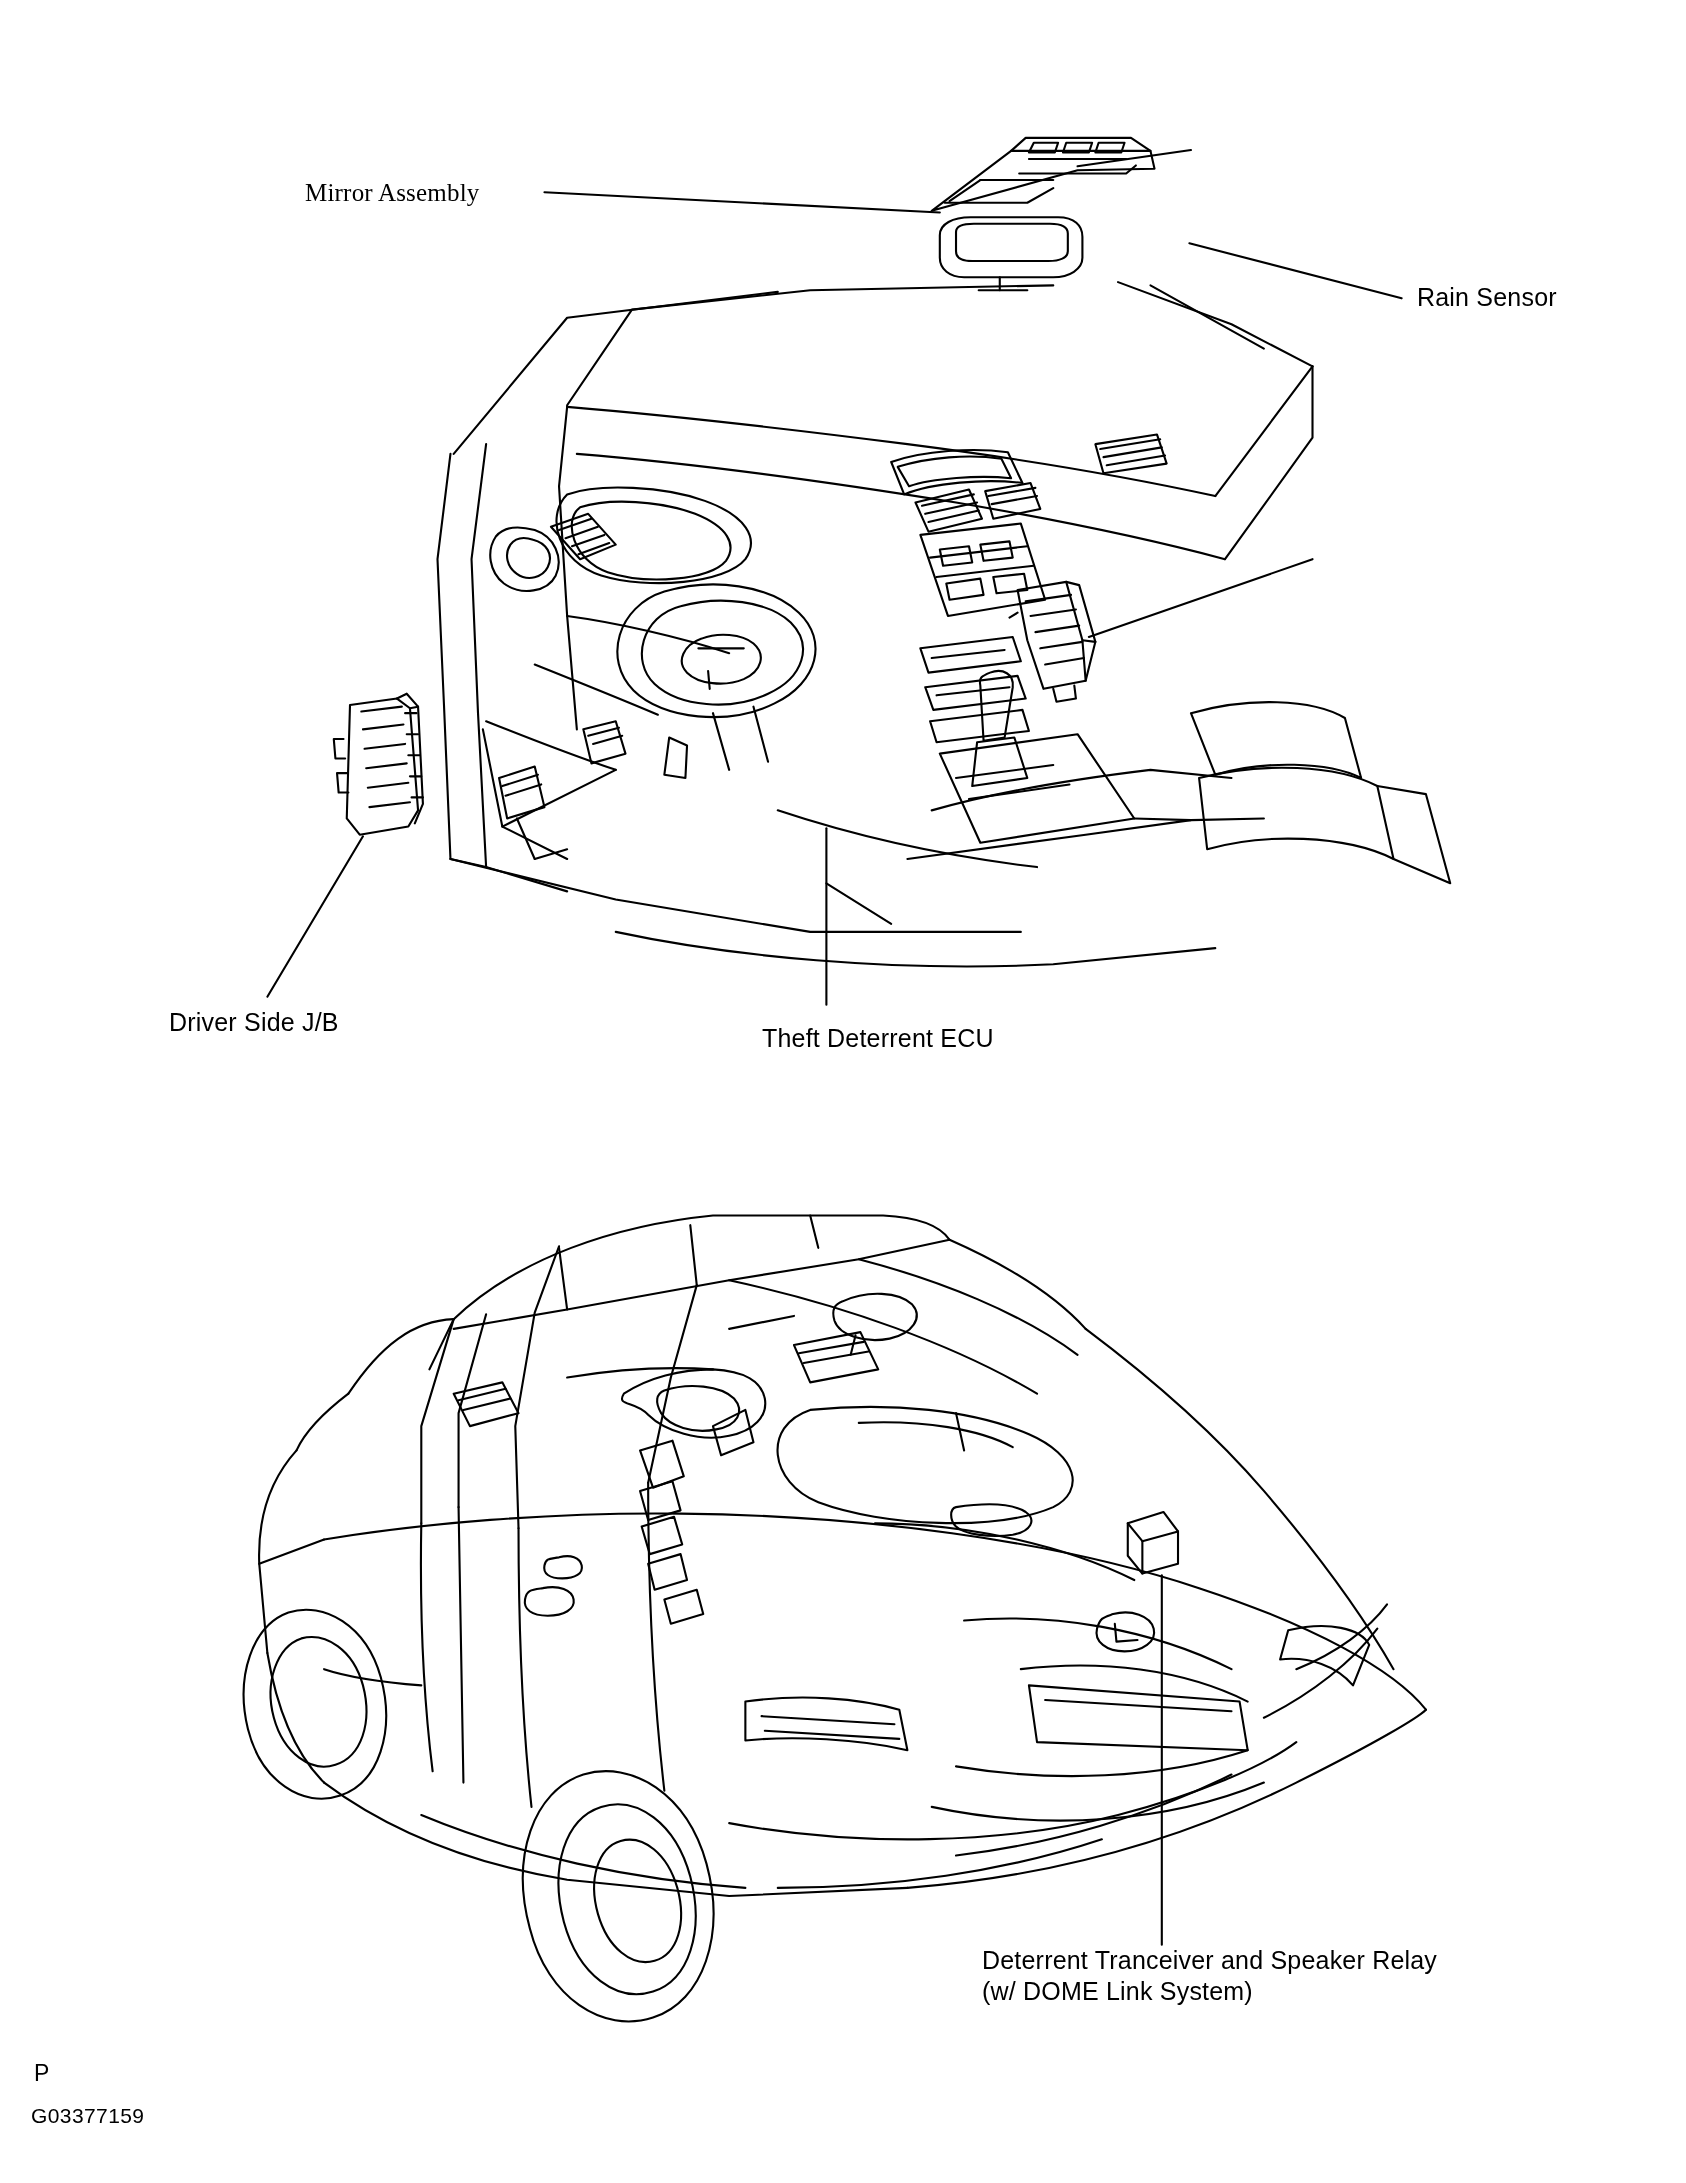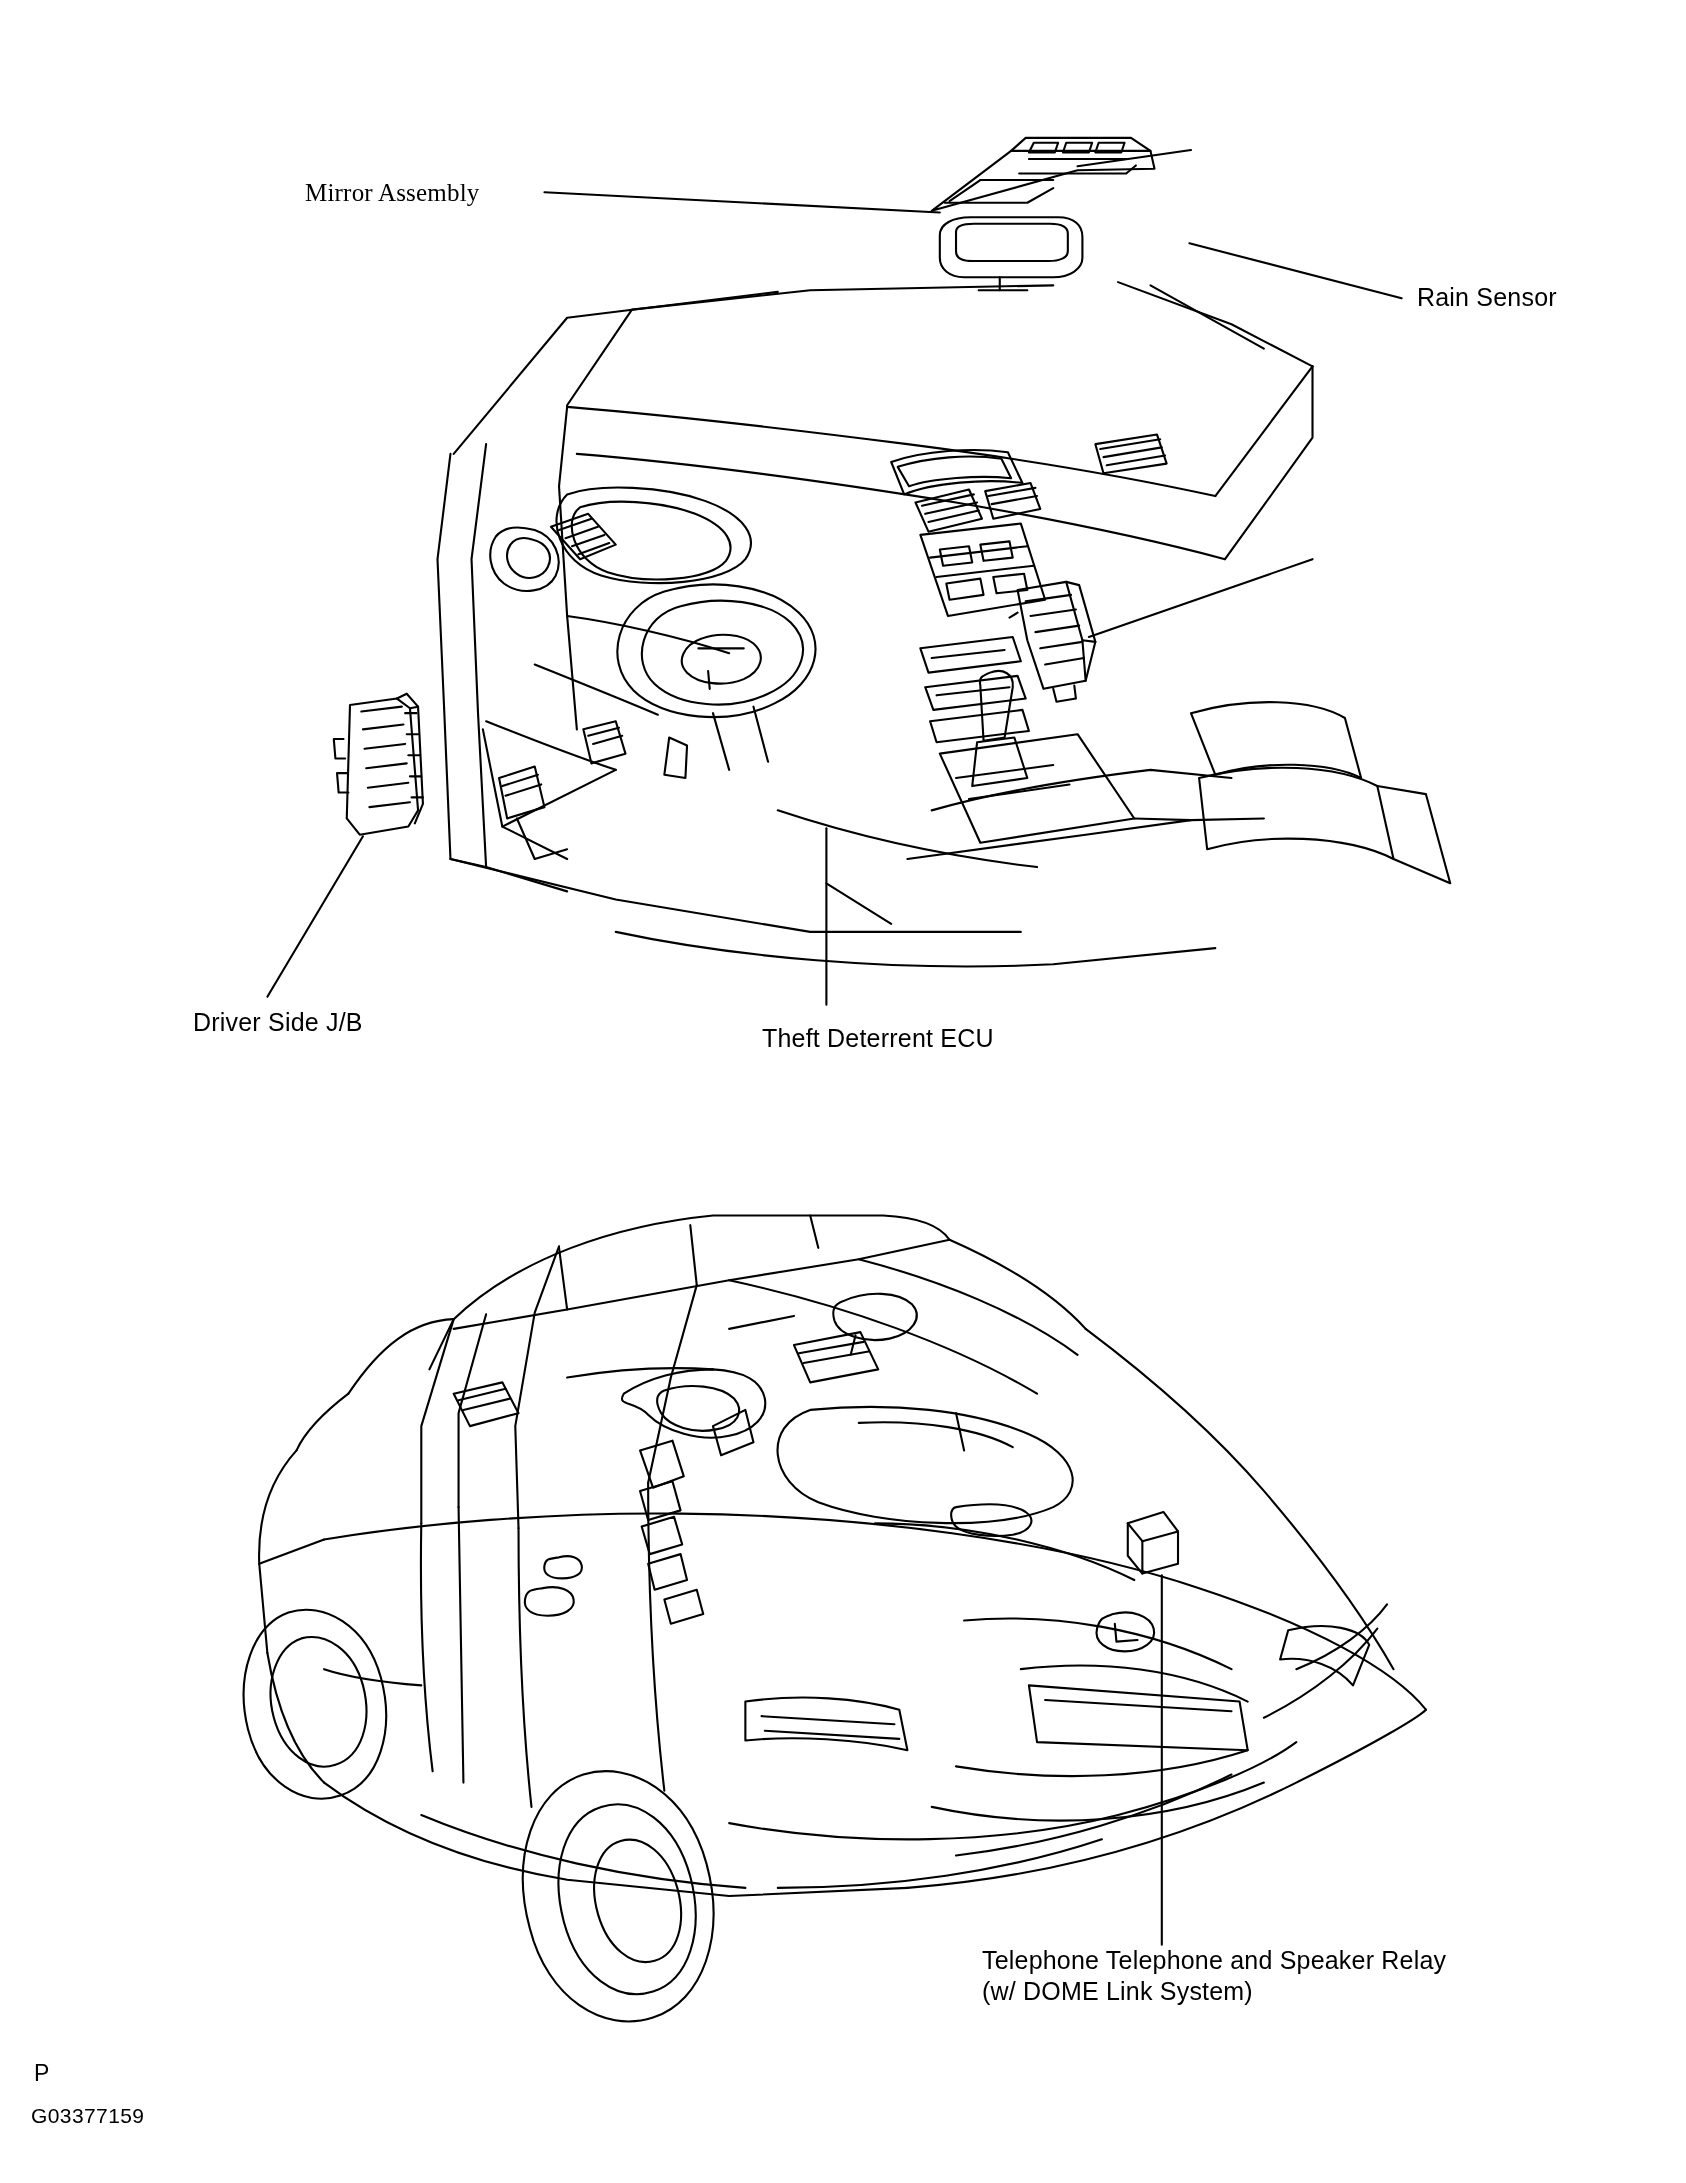--- a/index.html
+++ b/index.html
@@ -332,26 +332,26 @@
       <path d="M1000 1500 L1010 1540"></path>
     </g>
   </svg>
 
 
   <div class="lbl" style="left:305px; top:177px;font-family:Liberation Serif, serif;">Mirror Assembly</div>
 
   <div class="lbl" style="left:1417px; top:282px;text-align:center;">Rain Sensor</div>
 
 
-  <div class="lbl" style="left:169px; top:1007px;margin-left:24px;">Driver Side J/B</div>
+  <div class="lbl" style="left:169px; top:1007px;">Driver Side J/B</div>
 
   <div class="lbl" style="left:762px; top:1023px;">Theft Deterrent ECU</div>
 
   <div class="lbl block" style="left:982px; top:1945px; width:648px;">
-    <div>Telephone Telephone and Speaker Relay</div>
+    <div>Deterrent Tranceiver and Speaker Relay</div>
     <div>(w/ DOME Link System)</div>
   </div>
 
   <div class="footer-p">P</div>
   <div class="footer-code">G03377159</div>
 
 </div>
 
 
 </body></html>

